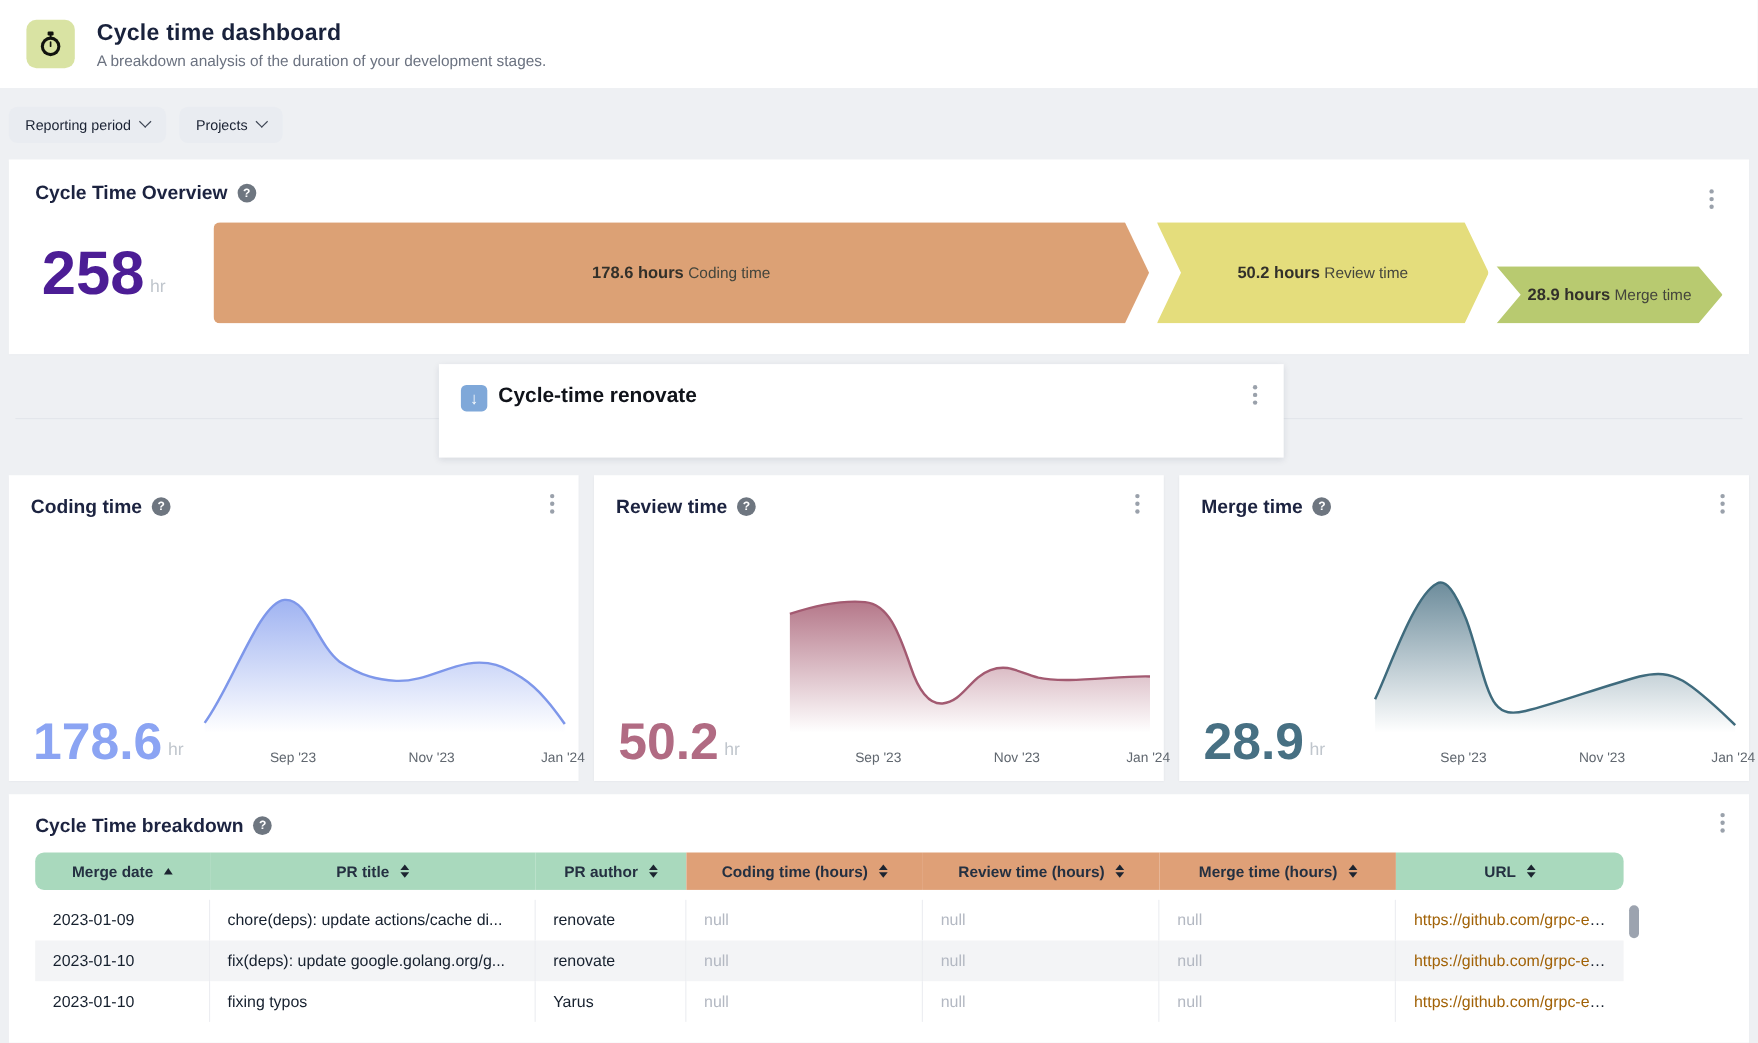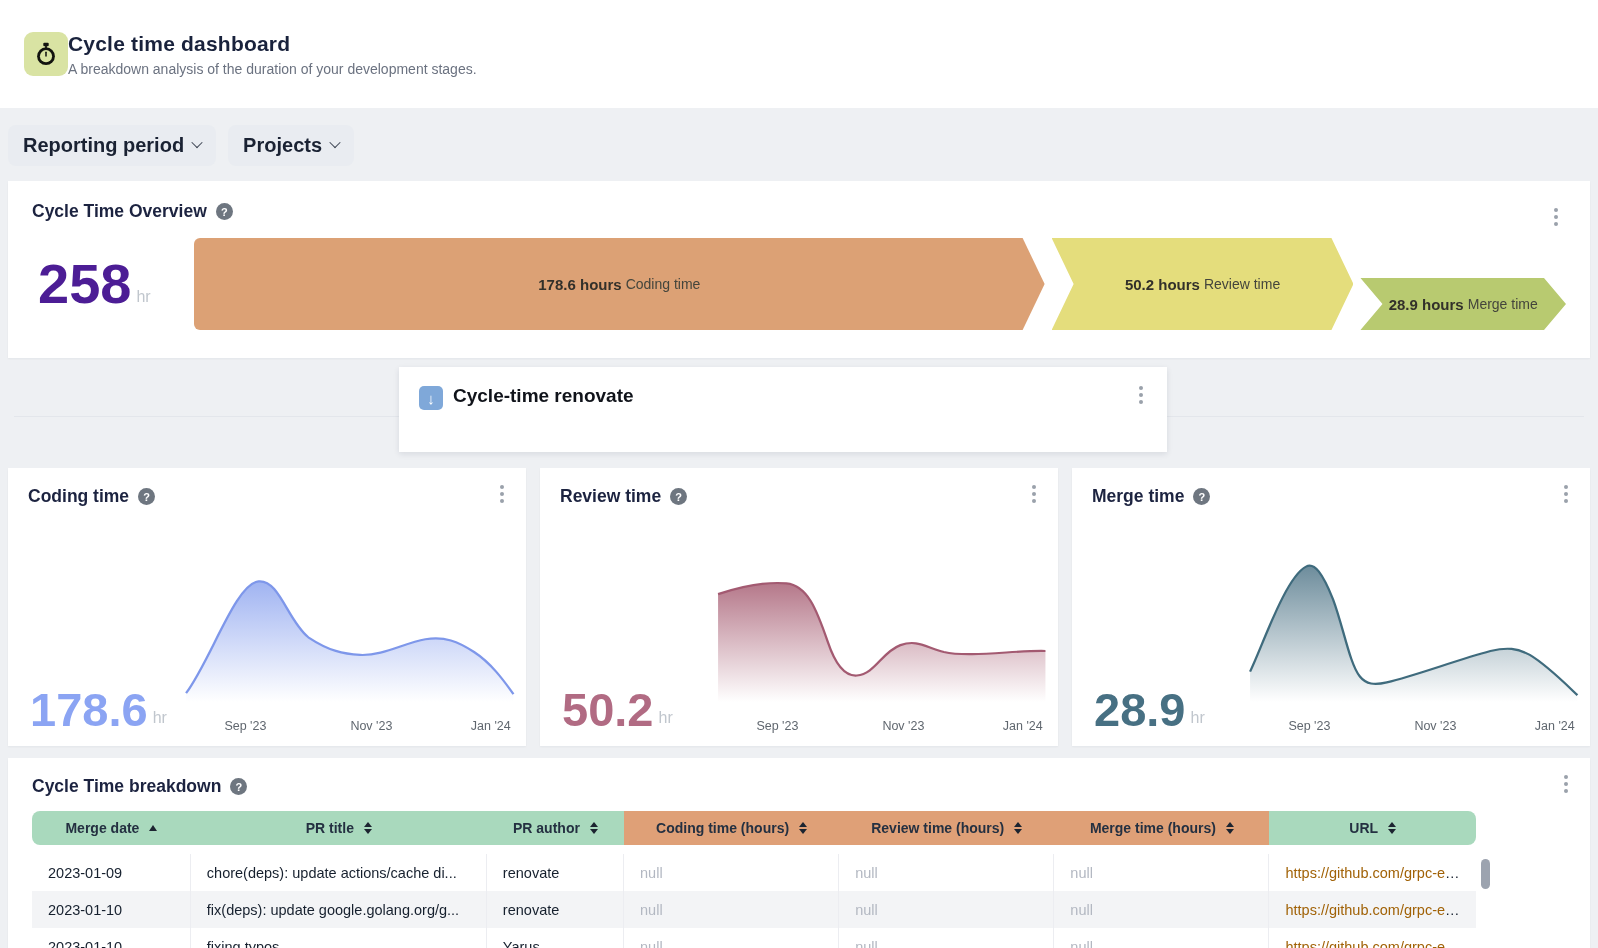--- a/index.html
+++ b/index.html
@@ -1,31 +1,31 @@
 <!DOCTYPE html>
 <html><head>
 <meta charset="utf-8">
 <style>
   * { margin:0; padding:0; box-sizing:border-box; }
   html,body { width:1598px; height:948px; overflow:hidden;
     font-family:"Liberation Sans", sans-serif; background:#eef0f3; }
 
   
-  .topbar { background:#fff; height:108px; display:flex; align-items:center;
-    padding:0 24px; }
+  .topbar { background:#fff; height:80px; display:flex; align-items:center;
+    padding:0 24px; gap:20px; }
   .app-icon { width:44px; height:44px; background:#d9e3a3; border-radius:9px;
     display:flex; align-items:center; justify-content:center; flex:0 0 auto; }
   .titles h1 { font-size:21px; font-weight:bold; color:#19223c; letter-spacing:.2px; }
   .titles p { font-size:14px; color:#6b7280; margin-top:5px; }
 
   
   .filterbar { display:flex; gap:12px; padding:17px 8px 15px; }
   .filter-btn { background:#e9ecf1; border:none; border-radius:8px; padding:9px 15px;
-    font-size:20px; color:#1a2233; font-family:inherit; display:flex; align-items:center;
-    gap:9px; cursor:pointer;font-weight:bold; }
+    font-size:13px; color:#1a2233; font-family:inherit; display:flex; align-items:center;
+    gap:9px; cursor:pointer; }
   .chev { width:8px; height:8px; border-right:1.8px solid #3c4453; border-bottom:1.8px solid #3c4453;
     transform:rotate(45deg) translate(-1px,-1px); margin-top:-3px; }
 
   
   .card { background:#fff; border-radius:0; box-shadow:0 1px 2px rgba(20,30,60,.05); }
   .card-head { display:flex; align-items:center; gap:9px; }
   .card-title { font-size:17.5px; font-weight:bold; color:#1c2340; }
   .help { width:17px; height:17px; border-radius:50%; background:#6e7680; color:#fff;
     font-size:11px; font-weight:bold; display:inline-flex; align-items:center;
     justify-content:center; flex:0 0 auto; }
@@ -61,21 +61,21 @@
   .banner-title { font-size:19px; font-weight:bold; color:#10131a; }
   .banner .kebab { margin:8px 4px 0 auto; }
 
   
   .charts-row { display:flex; gap:14px; margin:0 8px; }
   .chart-card { flex:1; height:278px; position:relative; padding:18px 20px; }
   .metric { position:absolute; left:22px; bottom:16px; display:flex; align-items:flex-end; gap:5px; }
   .metric .num { font-size:47px; font-weight:bold; line-height:.85; }
   .c-coding .num { color:#8ba4f3; } .c-review .num { color:#b16b83; } .c-merge .num { color:#477083; }
   .sparkline { position:absolute; right:10px; bottom:44px; width:64%; height:152px; }
-  .axis { position:absolute; right:22px; bottom:12px; width:64%; height:18px; }
+  .axis { position:absolute; right:1px; bottom:12px; width:64%; height:18px; }
   .axis .tickwrap { position:absolute; transform:translateX(-50%); text-align:center; }
   .axis .tick { width:1px; height:6px; background:#c3c8cf; margin:0 auto 2px; }
   .axis .xl { font-size:12.5px; color:#60676f; white-space:nowrap; }
   .tw-0 { left:22%; } .tw-1 { left:60%; } .tw-2 { left:96%; }
 
   
   .table-card { margin:12px 8px 0; padding:18px 24px; height:320px; position:relative; overflow:hidden; }
   .table-wrap { margin-top:14px; margin-right:90px; position:relative; }
   table { width:100%; border-collapse:separate; border-spacing:0; table-layout:fixed; }
   thead th { height:34px; font-size:14px; font-weight:bold; color:#243041; text-align:center; }

